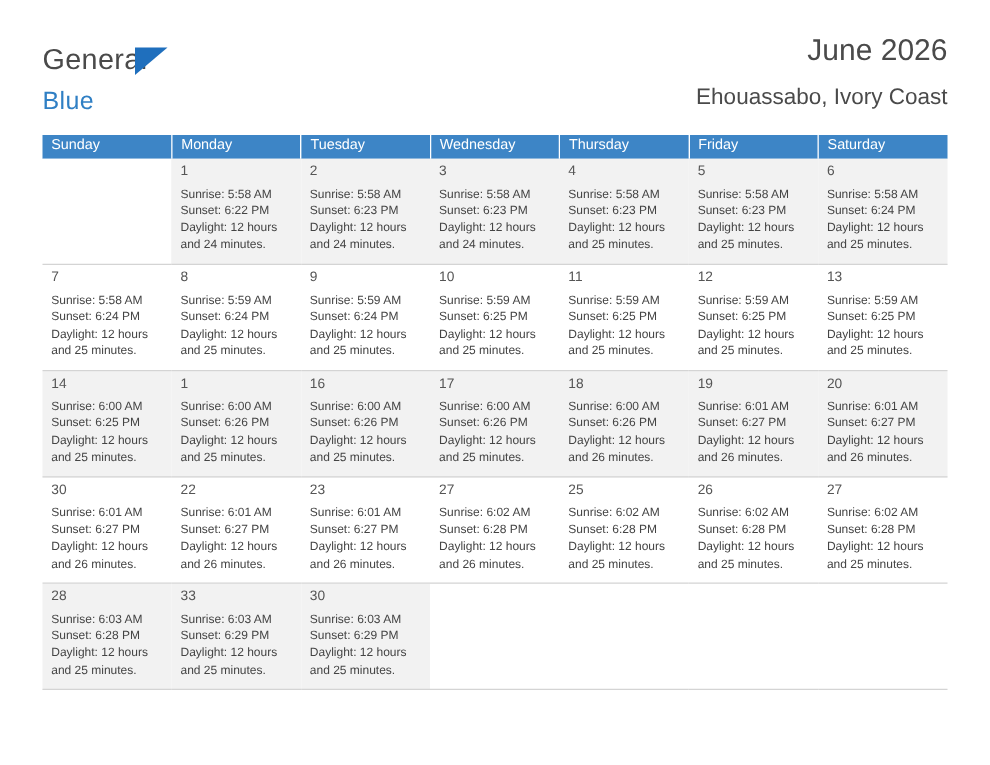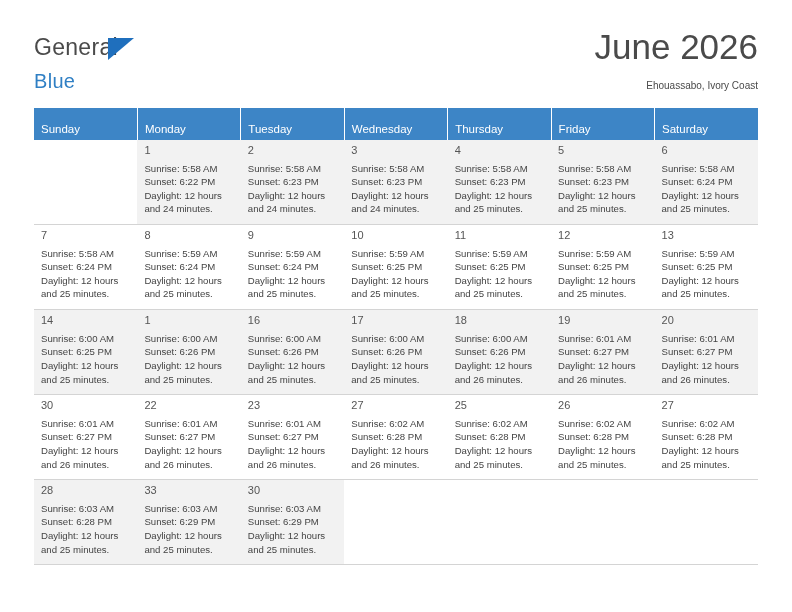--- a/index.html
+++ b/index.html
@@ -49,42 +49,42 @@
     left: 74px;
     width: 0;
     height: 0;
     border-left: 26px solid #1f6fbd;
     border-bottom: 22px solid transparent;
   }
   .title-block {
     text-align: right;
   }
   .month-title {
-    font-size: 35px;
+    font-size: 24px;
     color: #4a4a4a;
     line-height: 1.1;
   }
   .location {
-    font-size: 10px;
+    font-size: 18px;
     color: #4a4a4a;
     margin-top: 13px;
   }
   table.calendar {
     width: 100%;
     border-collapse: collapse;
     margin-top: 12px;
     table-layout: fixed;
   }
   table.calendar th {
     background: #3d85c6;
     color: #ffffff;
     font-weight: normal;
     font-size: 11.5px;
     text-align: left;
-    padding: 15px 0 5px 7px;
+    padding: 2px 0 5px 7px;
     border-right: 1px solid #ffffff;
   }
   table.calendar th:last-child {
     border-right: none;
   }
   table.calendar td {
     vertical-align: top;
     font-size: 9.6px;
     line-height: 1.42;
     color: #444444;

